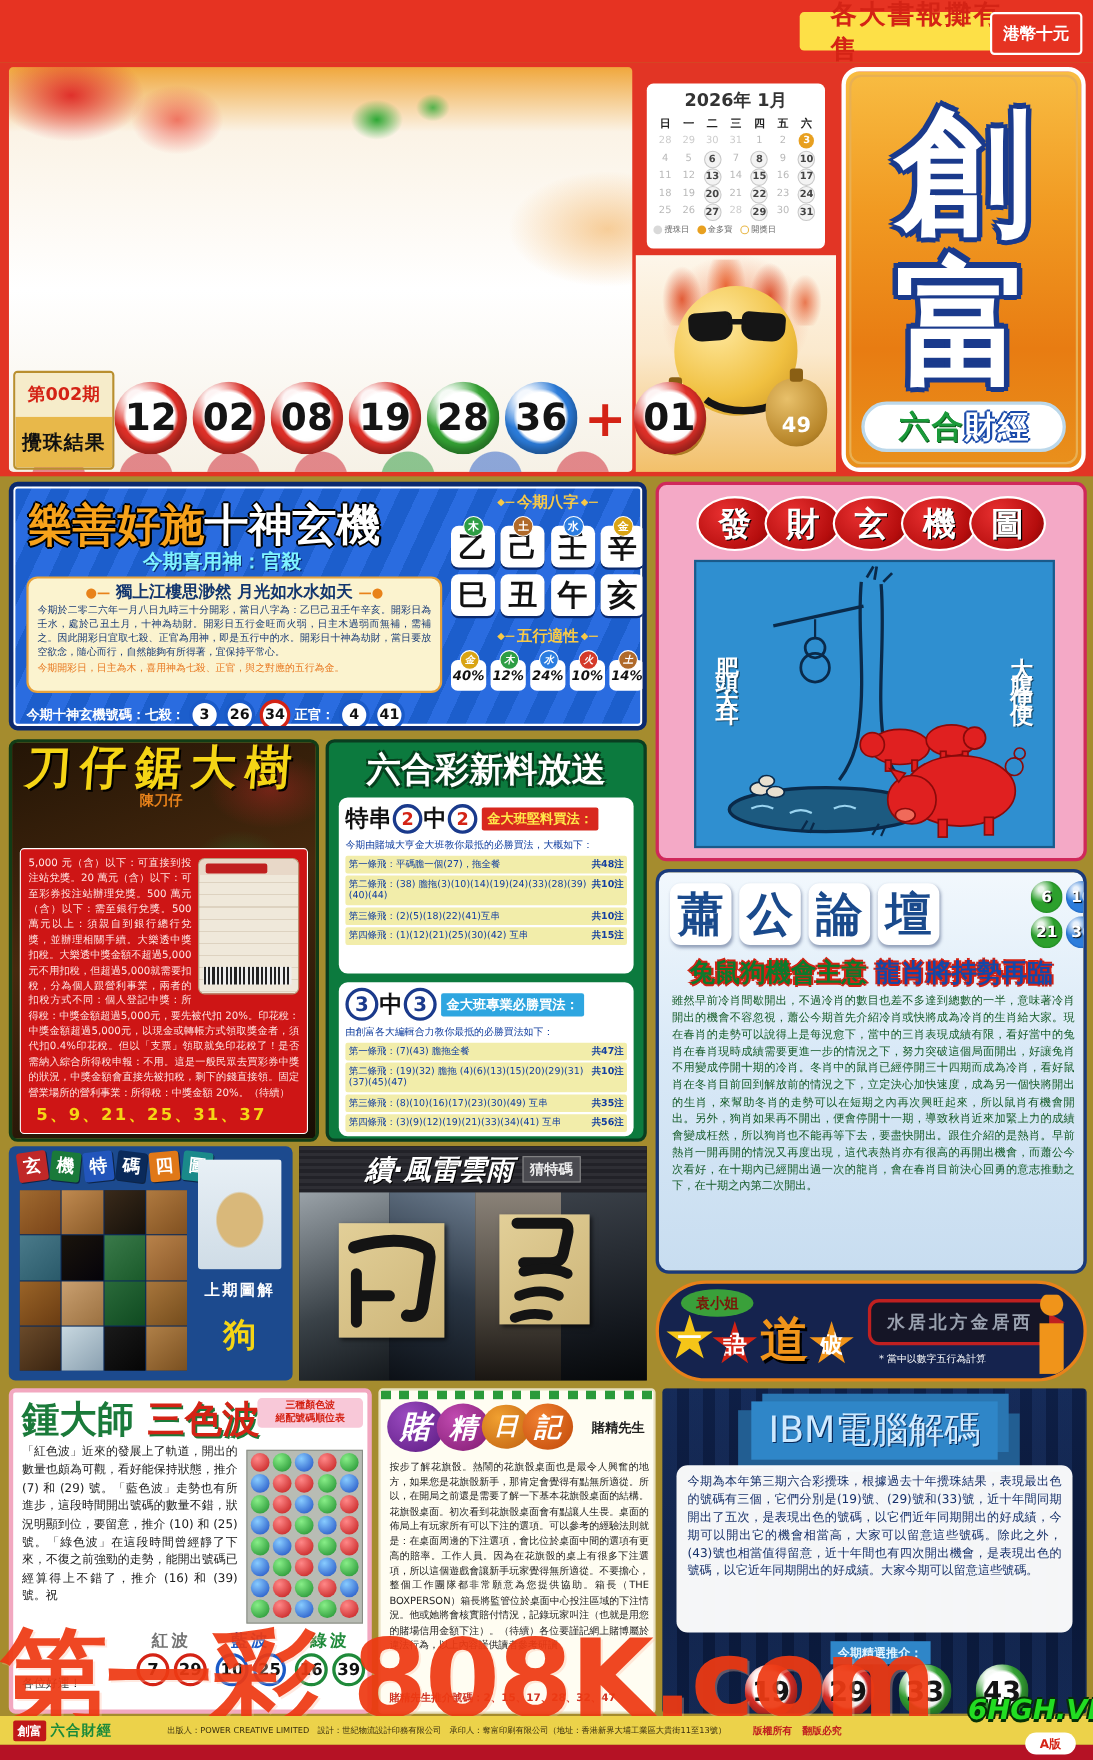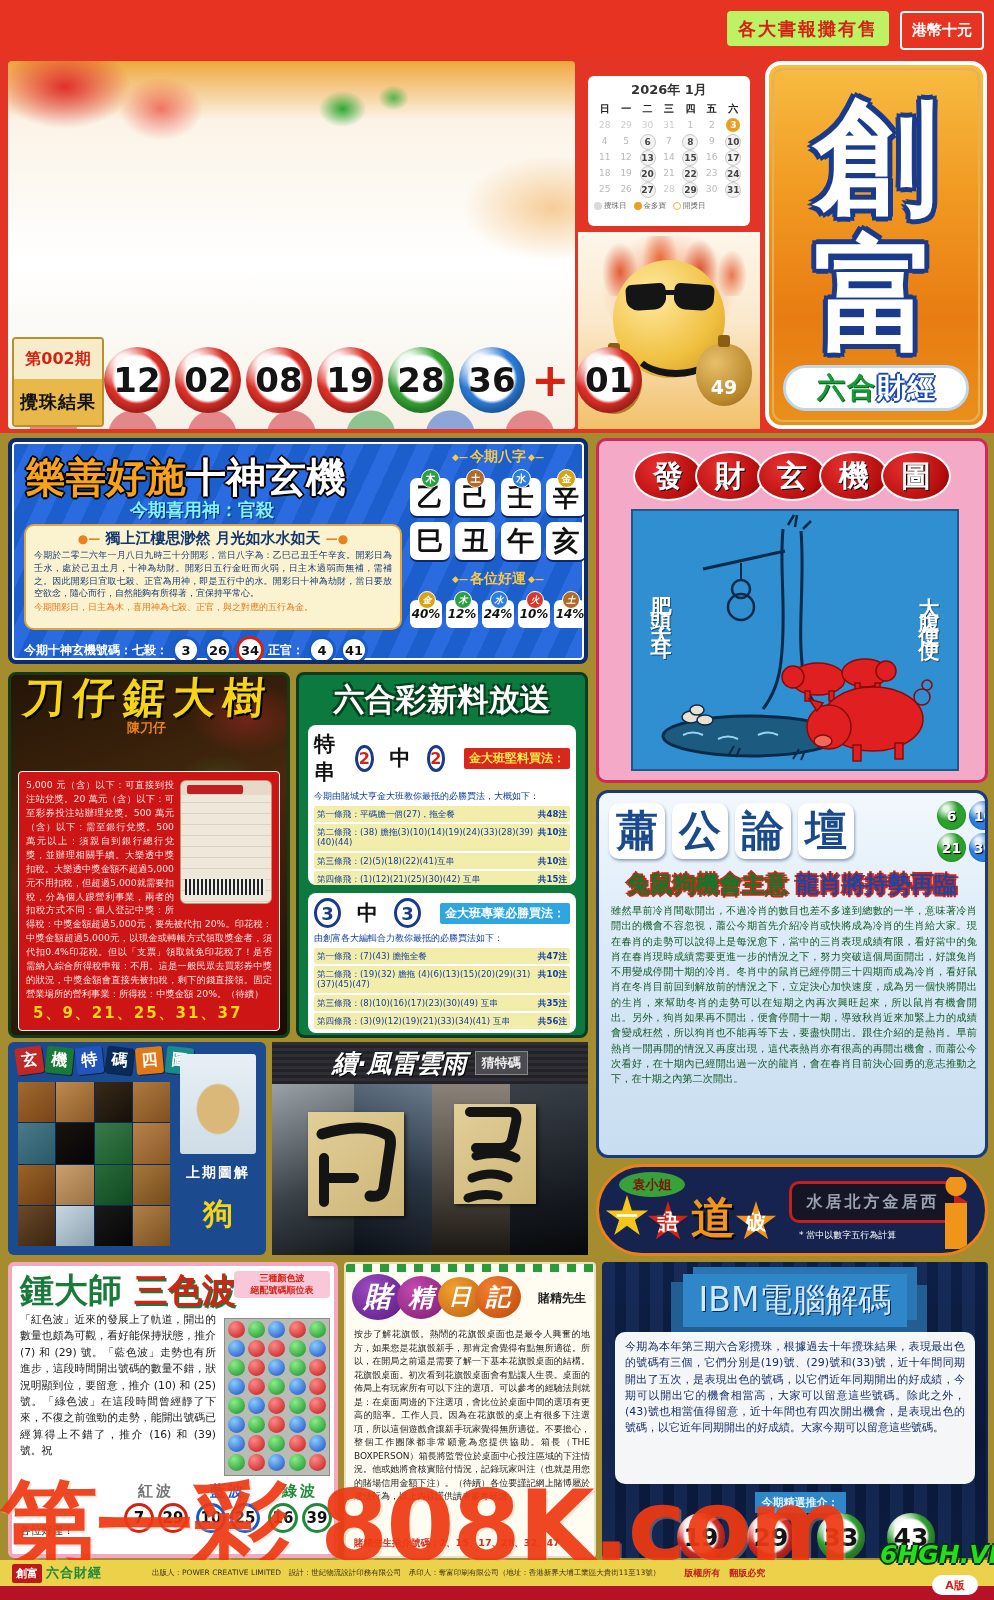--- a/index.html
+++ b/index.html
@@ -5,22 +5,22 @@
   html,body{margin:0;padding:0;}
   body{width:994px;height:1600px;position:relative;background:#a58c2e;
        font-family:"DejaVu Sans","Liberation Sans",sans-serif;overflow:hidden;}
   .abs{position:absolute;}
   .o-blk{text-shadow:-2px 0 #000,2px 0 #000,0 -2px #000,0 2px #000,-1px -1px #000,1px 1px #000,1px -1px #000,-1px 1px #000;}
 
   
   .hdr{left:0;top:0;width:994px;height:57px;background:#e63322;}
   .datebox{left:16px;top:8px;width:410px;height:40px;background:#fff;border:2px solid #d8d8d8;border-radius:9px;
            display:flex;align-items:center;justify-content:center;font-size:25px;font-weight:800;color:#1a1a1a;letter-spacing:2px;}
-  .salebox{left:727px;top:11px;width:162px;height:35px;background:#bef264;border-radius:4px;display:flex;align-items:center;justify-content:center;
-           color:#d42315;font-size:18px;font-weight:800;letter-spacing:2px;}
+  .salebox{left:727px;top:11px;width:162px;height:35px;background:#fde047;border-radius:4px;display:flex;align-items:center;justify-content:center;
+           color:#d42315;font-size:24px;font-weight:800;letter-spacing:2px;padding-left:28px;}
   .pricebox{left:900px;top:11px;width:80px;height:35px;background:#e63322;border:2px solid #fff;border-radius:4px;display:flex;align-items:center;justify-content:center;
            color:#fff;font-size:15px;font-weight:800;}
 
   
   .topband{left:0;top:57px;width:994px;height:376px;background:#e23525;}
   .mainimg{left:8px;top:61px;width:567px;height:368px;border-radius:4px;overflow:hidden;background:
     radial-gradient(95px 60px at 10% 7%, rgba(222,35,35,.92), transparent 70%),
     radial-gradient(60px 45px at 27% 13%, rgba(235,70,55,.7), transparent 70%),
     radial-gradient(34px 26px at 59% 13%, rgba(35,165,45,.95), transparent 70%),
     radial-gradient(22px 18px at 68% 10%, rgba(45,170,55,.8), transparent 70%),
@@ -44,21 +44,21 @@
       radial-gradient(circle at 50% 48%, #ffffff 0 46%, var(--c1) 53% 78%, var(--c2) 100%);
     box-shadow:inset -3px -5px 8px rgba(0,0,0,.35);}
   .ball.red{--c1:#e03028;--c2:#8a0808;}
   .ball.green{--c1:#35a535;--c2:#0d5c15;}
   .ball.blue{--c1:#2c7ddc;--c2:#0b3e8e;}
   .ball.big{width:66px;height:66px;font-size:34px;}
   .plus{color:#d42315;font-size:46px;font-weight:900;line-height:1;margin:0 1px;}
 
   
   .cal{left:588px;top:76px;width:162px;height:150px;background:#fff;border-radius:6px;padding:5px 6px;box-sizing:border-box;z-index:4;}
-  .cal-title{text-align:center;font-size:13px;font-weight:700;color:#333;margin-bottom:2px;}
+  .cal-title{text-align:center;font-size:16px;font-weight:700;color:#333;margin-bottom:2px;}
   .cal-grid{display:grid;grid-template-columns:repeat(7,1fr);row-gap:1px;}
   .cal-wd{font-size:10px;font-weight:800;color:#222;text-align:center;padding:1px 0;}
   .cal-d{font-size:9px;text-align:center;height:15px;line-height:15px;color:#888;}
   .cal-d.dim{color:#ccc;}
   .cal-d.plain{color:#b9b9b9;}
   .cal-d span{display:inline-block;width:14px;height:14px;line-height:14px;border-radius:50%;}
   .cal-d.circle span{border:1px solid #c9c9c9;color:#444;font-weight:700;background:#f3f3f3;}
   .cal-d.hot span{background:#e8a020;color:#fff;font-weight:800;}
   .cal-legend{display:flex;gap:7px;margin-top:4px;align-items:center;}
   .lg{display:flex;align-items:center;gap:2px;font-size:7.5px;color:#666;}
@@ -158,21 +158,21 @@
   .dz-body{font-size:9.3px;color:#ffe3e0;line-height:1.5;text-align:justify;}
   .dz-nums{position:absolute;left:14px;bottom:7px;color:#f5d515;font-weight:900;font-size:15px;letter-spacing:2px;}
 
   
   .xinliao{left:296px;top:672px;width:292px;height:366px;background:#0c7a3e;border:3px solid #0a3d20;border-radius:8px;box-sizing:border-box;overflow:hidden;}
   .xl-title{position:absolute;left:0;top:4px;width:100%;text-align:center;color:#fff;font-weight:900;font-size:31px;white-space:nowrap;
       text-shadow:2px 2px 0 #06401e,-2px -2px 0 #06401e,2px -2px 0 #06401e,-2px 2px 0 #06401e;}
   .xl-box{position:absolute;left:9px;width:268px;background:#fff;border-radius:8px;padding:5px 6px;box-sizing:border-box;overflow:hidden;}
   .xl-box.b1{top:50px;height:160px;}
   .xl-box.b2{top:218px;height:140px;}
-  .xl-head{display:flex;align-items:center;gap:16px;}
+  .xl-head{display:flex;align-items:center;gap:1px;text-align:center;}
   .xl-pre{font-size:21px;font-weight:900;color:#111;}
   .xl-num{width:27px;height:27px;border-radius:50%;border:3px solid #1a3a8c;display:flex;align-items:center;justify-content:center;
       font-weight:900;font-size:16px;box-sizing:border-box;background:#fff;}
   .b1 .xl-num{color:#d42315;}
   .b2 .xl-num{color:#1a3a8c;width:30px;height:30px;font-size:18px;}
   .xl-mid{font-size:21px;font-weight:900;color:#111;}
   .xl-tag{font-size:12px;font-weight:800;padding:2px 5px;border-radius:2px;margin-left:3px;white-space:nowrap;}
   .b1 .xl-tag{background:#d8281e;color:#ffe84a;}
   .b2 .xl-tag{background:#2ea6e0;color:#fff;}
   .xl-intro{font-size:9px;color:#1440a0;margin:4px 0 3px;}
@@ -473,21 +473,21 @@
         <div class="bz-cell">己<span class="bz-el" style="background: rgb(176, 106, 42);">土</span></div>
         <div class="bz-cell">壬<span class="bz-el" style="background: rgb(43, 125, 224);">水</span></div>
         <div class="bz-cell">辛<span class="bz-el" style="background: rgb(217, 164, 20);">金</span></div>
       </div>
     <div class="bz-row2">
         <div class="bz-cell2">巳</div>
         <div class="bz-cell2">丑</div>
         <div class="bz-cell2">午</div>
         <div class="bz-cell2">亥</div>
       </div>
-    <div class="ss-h" style="margin-top:10px;">各位好運</div>
+    <div class="ss-h" style="margin-top:10px;">五行適性</div>
     <div class="wx-row">
         <div class="wx-cell">40%<span class="wx-el" style="background: rgb(217, 164, 20);">金</span></div>
         <div class="wx-cell">12%<span class="wx-el" style="background: rgb(46, 158, 68);">木</span></div>
         <div class="wx-cell">24%<span class="wx-el" style="background: rgb(43, 125, 224);">水</span></div>
         <div class="wx-cell">10%<span class="wx-el" style="background: rgb(212, 58, 42);">火</span></div>
         <div class="wx-cell">14%<span class="wx-el" style="background: rgb(176, 106, 42);">土</span></div>
       </div>
   </div>
 </div>
 

